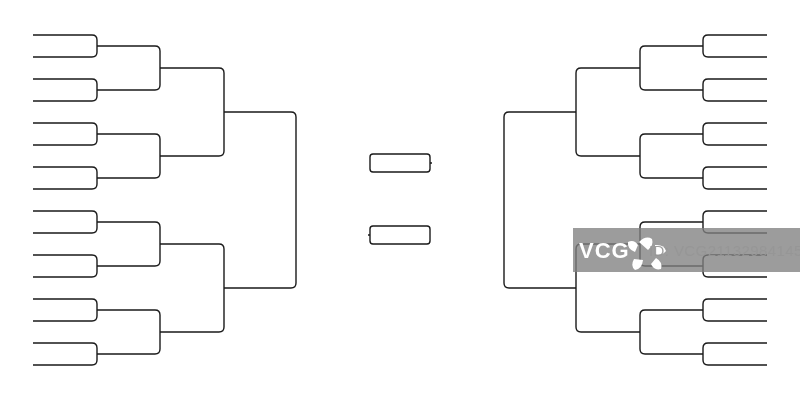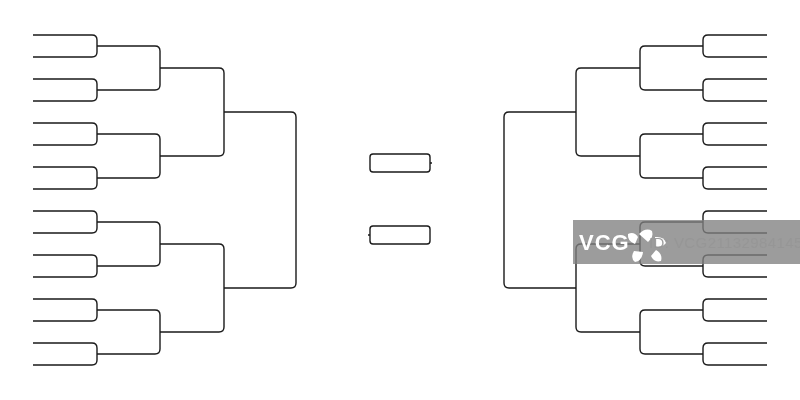--- a/index.html
+++ b/index.html
@@ -20,21 +20,21 @@
     left: 0;
     top: 0;
     width: 800px;
     height: 400px;
     display: block;
   }
   
   #watermark {
     position: absolute;
     left: 573px;
-    top: 220px;
+    top: 228px;
     width: 227px;
     height: 44px;
     background: rgba(128,128,128,0.78);
     pointer-events: none;
     overflow: hidden;
   }
   #wm-logo {
     position: absolute;
     left: 4px;
     top: 2px;

